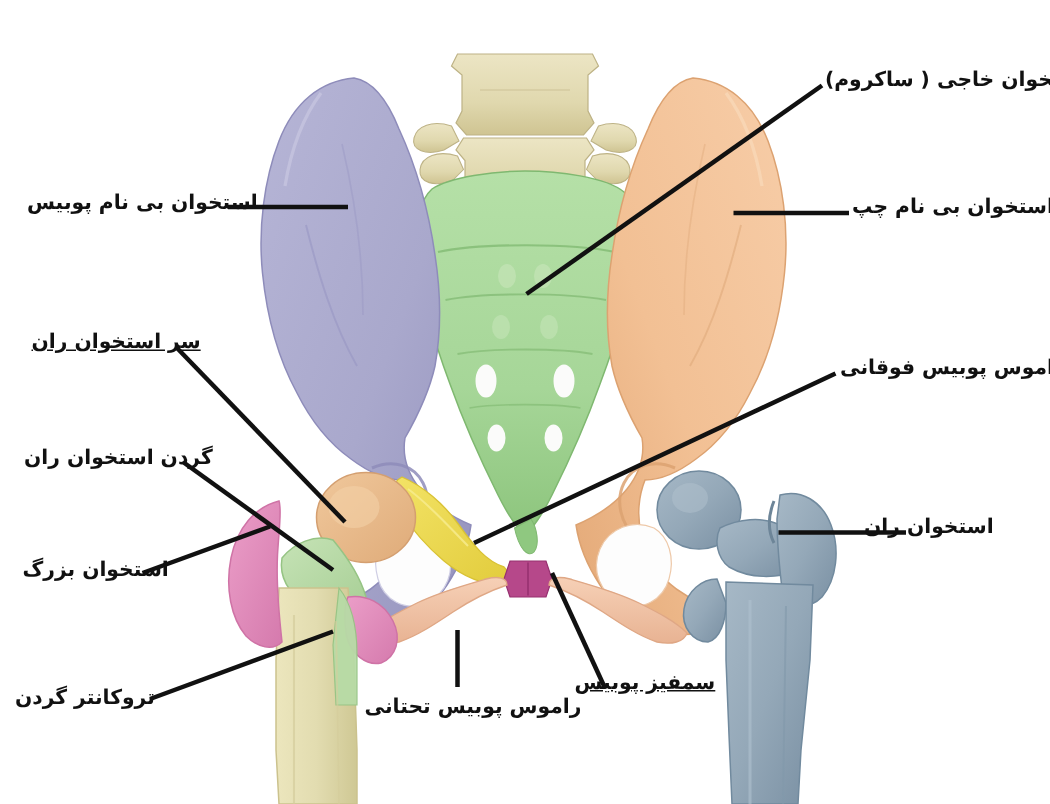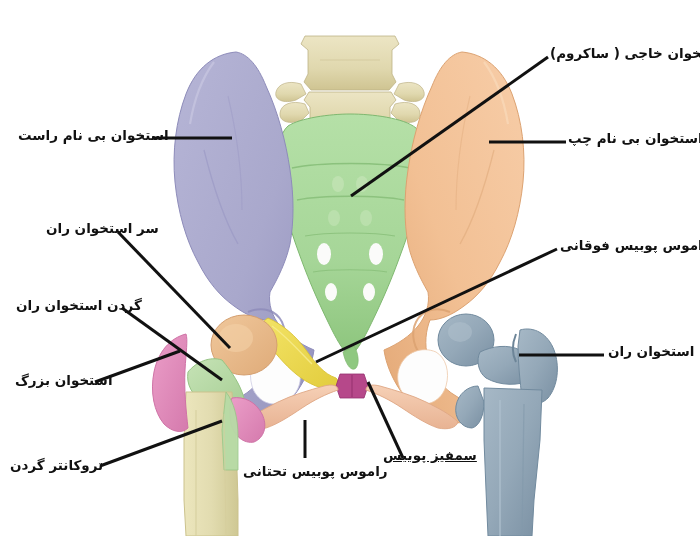--- a/index.html
+++ b/index.html
@@ -298,25 +298,25 @@
       <line x1="100" y1="466" x2="222" y2="421"></line>
       <line x1="548" y1="57" x2="351" y2="196"></line>
       <line x1="566" y1="142" x2="489" y2="142"></line>
       <line x1="557" y1="249" x2="316" y2="362"></line>
       <line x1="604" y1="355" x2="519" y2="355"></line>
       <line x1="305" y1="458" x2="305" y2="420"></line>
       <line x1="403" y1="458" x2="368" y2="382"></line>
     </g>
   </svg>
 
-  <div class="label rtl-anchor" style="left:18px;  top:128px;">استخوان بی نام راست</div>
-  <div class="label rtl-anchor" style="left:46px;  top:221px;">سر استخوان ران</div>
+  <div class="label rtl-anchor" style="left:18px;  top:128px;">استخوان بی نام پوبیس</div>
+  <div class="label rtl-anchor" style="left:21px;  top:221px;text-decoration:underline;">سر استخوان ران</div>
   <div class="label rtl-anchor" style="left:16px;  top:298px;">گردن استخوان ران</div>
   <div class="label rtl-anchor" style="left:15px;  top:373px;">استخوان بزرگ</div>
   <div class="label rtl-anchor" style="left:10px;  top:458px;">تروکانتر گردن</div>
   <div class="label ltr-anchor" style="left:550px; top:46px;">استخوان خاجی ( ساکروم)</div>
   <div class="label ltr-anchor" style="left:568px; top:131px;">استخوان بی نام چپ</div>
   <div class="label ltr-anchor" style="left:560px; top:238px;">راموس پوبیس فوقانی</div>
-  <div class="label ltr-anchor" style="left:608px; top:344px;">استخوان ران</div>
+  <div class="label ltr-anchor" style="left:576px; top:344px;">استخوان ران</div>
   <div class="label ltr-anchor" style="left:243px; top:464px;">راموس پوبیس تحتانی</div>
   <div class="label ltr-anchor" style="left:383px; top:448px;text-decoration:underline;">سمفیز پوبیس</div>
 
 </div>
 
 </body></html>

